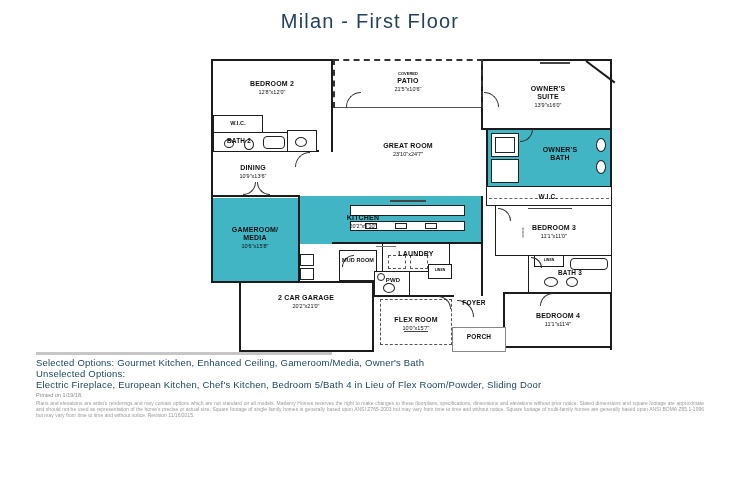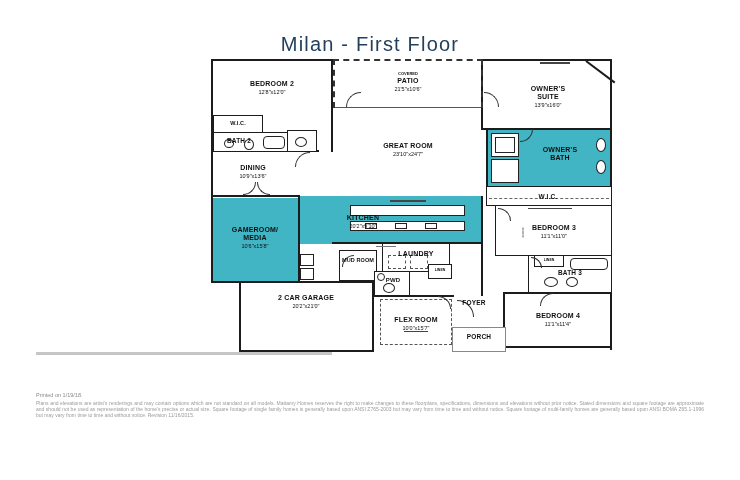--- a/index.html
+++ b/index.html
@@ -1,20 +1,20 @@
 <!DOCTYPE html>
 <html><head>
 <meta charset="utf-8">
 <style>
   html,body{margin:0;padding:0;background:#fff;}
   .stage{position:relative;width:740px;height:480px;background:#fff;overflow:hidden;
          font-family:"Liberation Sans",sans-serif;}
   .abs{position:absolute;}
   .title{position:absolute;left:0;top:10px;width:740px;text-align:center;
-         font-size:20px;letter-spacing:1.2px;color:#24405d;font-weight:500;margin-top:23px;}
+         font-size:20px;letter-spacing:1.2px;color:#24405d;font-weight:500;}
   
   .w{position:absolute;background:#1c1c1c;}
   .box{position:absolute;border:2px solid #1c1c1c;background:#fff;box-sizing:border-box;}
   .boxthin{position:absolute;border:1px solid #1c1c1c;background:#fff;box-sizing:border-box;}
   .teal{background:#41b5c4;}
   .dashbox{position:absolute;border:1px dashed #555;box-sizing:border-box;}
   .patio{position:absolute;border-top:2px dashed #333;border-left:2px dashed #333;
          border-right:2px dashed #333;box-sizing:border-box;}
   
   .lbl{position:absolute;text-align:center;color:#101010;line-height:1.15;}
@@ -185,16 +185,21 @@
   <div class="lbl rn" style="left:456px;top:333px;width:46px;font-size:6.5px;">PORCH</div>
   <div class="lbl" style="left:382px;top:316px;width:68px;">
     <div class="rn">FLEX ROOM</div>
     <div class="rd">10'0"x15'7"</div>
   </div>
   <div class="lbl" style="left:266px;top:294px;width:80px;">
     <div class="rn">2 CAR GARAGE</div>
     <div class="rd">20'2"x21'0"</div>
   </div>
 
+  <div class="opts">
+    <div>Selected Options: Gourmet Kitchen, Enhanced Ceiling, Gameroom/Media, Owner's Bath</div>
+    <div>Unselected Options:</div>
+    <div>Electric Fireplace, European Kitchen, Chef's Kitchen, Bedroom 5/Bath 4 in Lieu of Flex Room/Powder, Sliding Door</div>
+  </div>
   <div class="printed">Printed on 1/19/18.</div>
   <div class="disc">Plans and elevations are artist's renderings and may contain options which are not standard on all models. Mattamy Homes reserves the right to make changes to these floorplans, specifications, dimensions and elevations without prior notice. Stated dimensions and square footage are approximate and should not be used as representation of the home's precise or actual size. Square footage of single family homes is generally based upon ANSI Z765-2003 but may vary from time to time and without notice. Square footage of multi-family homes are generally based upon ANSI BOMA Z65.1-1996 but may vary from time to time and without notice. Revision 11/16/2015.</div>
 
 </div>
 
 </body></html>

